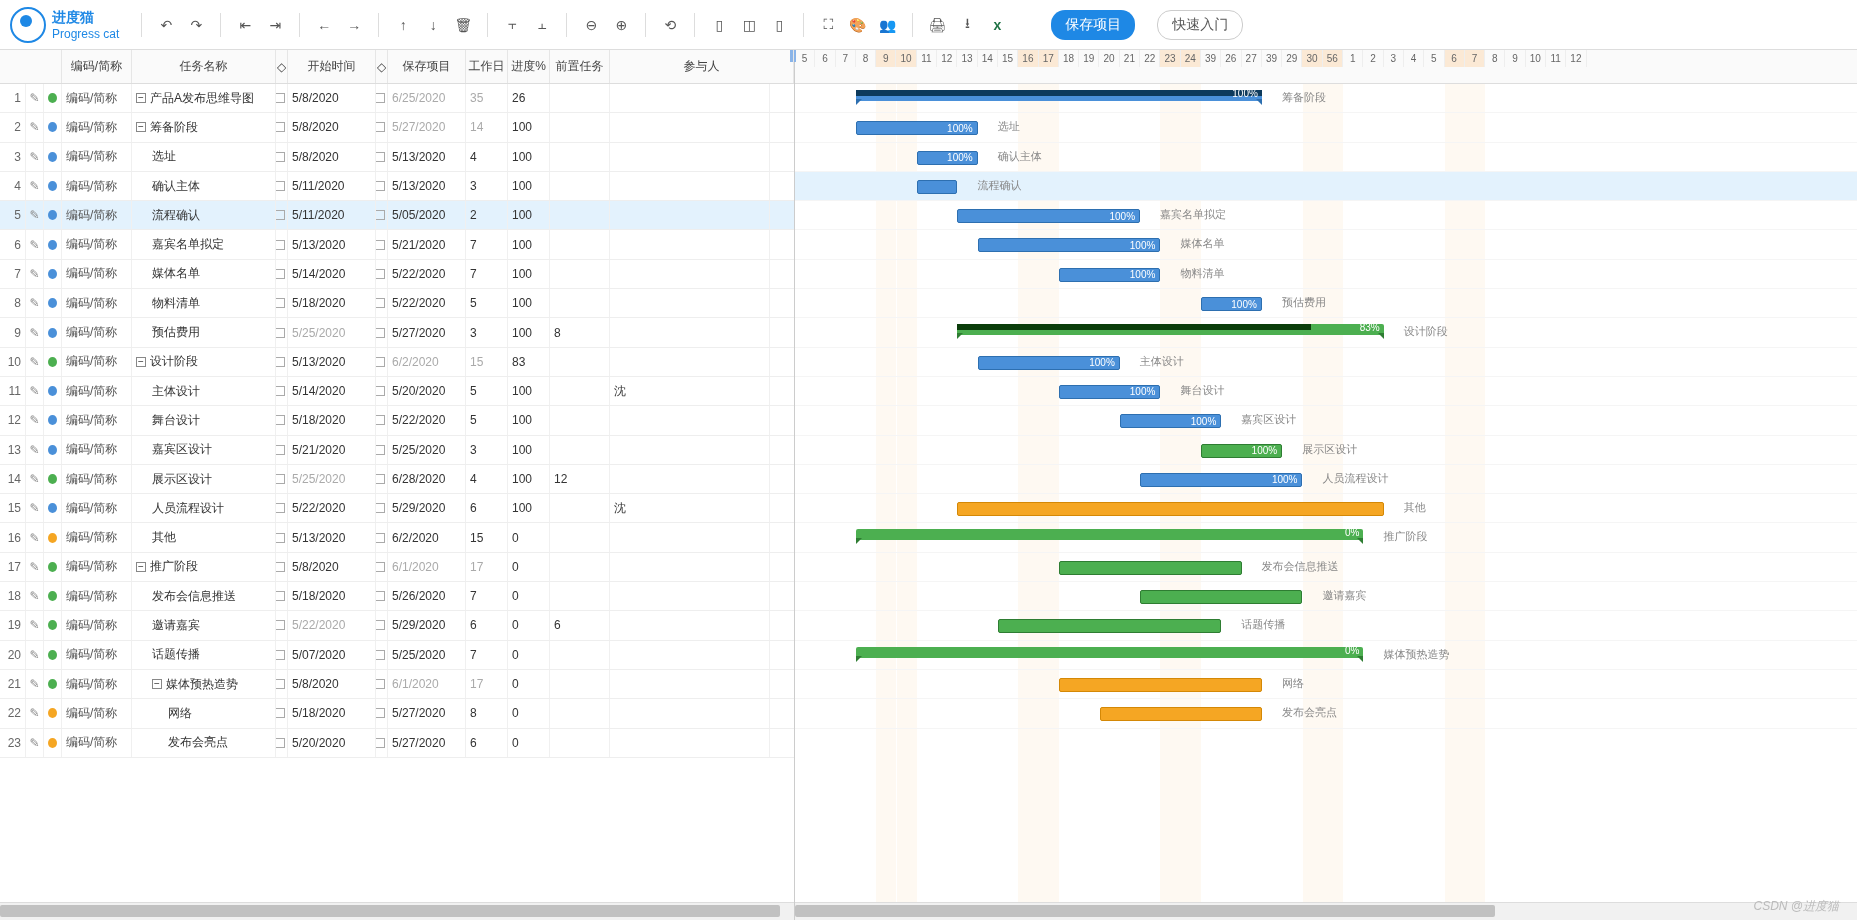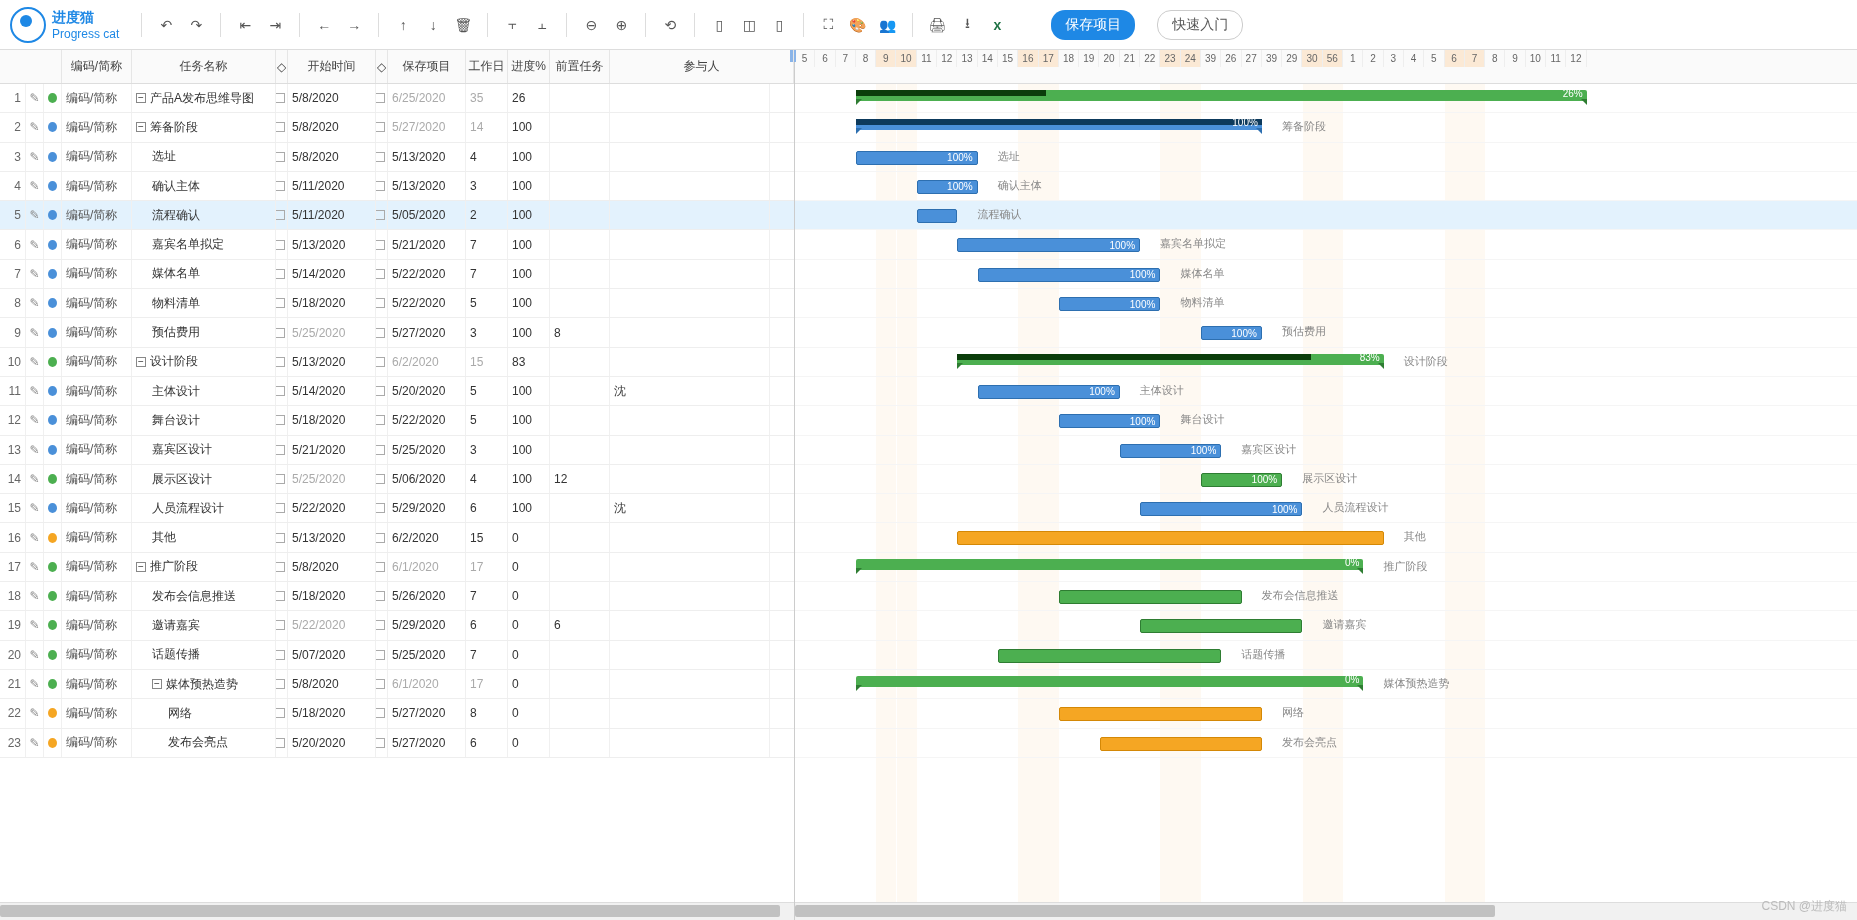--- a/index.html
+++ b/index.html
@@ -55,21 +55,21 @@
   .bar.green { background:#4caf50; border:1px solid #2e7d32; }
   .bar.orange { background:#f5a623; border:1px solid #d48806; }
   .bar.summary { top:6px; height:11px; background:#4a90d9; }
   .bar.summary.g { background:#4caf50; }
   .bar.summary::before, .bar.summary::after { content:""; position:absolute; top:9px; width:0; height:0; border-top:6px solid currentColor; }
   .bar.summary::before { left:0; border-left:0; border-right:6px solid transparent; }
   .bar.summary::after { right:0; border-right:0; border-left:6px solid transparent; }
   .bar.summary .inner { position:absolute; top:0; height:6px; background:#0b3d0b; }
   .bar.summary.b .inner { background:#0d3a5c; }
   .bar-label { position:absolute; top:6px; font-size:11px; color:#888; white-space:nowrap; }
-  .watermark { position:absolute; bottom:5px; right:10px; font-size:12px; color:#bbb; }
+  .watermark { position:absolute; bottom:5px; right:18px; font-size:12px; color:#bbb;font-style:italic; }
   .splitter { width:6px; position:absolute; left:790px; top:50px; height:12px; display:flex; }
   .splitter span { width:3px; background:#8ab4e8; }
   .scroll-stub { height:18px; background:#f1f1f1; border-top:1px solid #ddd; position:relative; }
   .scroll-thumb { position:absolute; top:2px; height:12px; background:#c1c1c1; border-radius:2px; }
 </style>
 </head>
 <body>
 
 <div class="toolbar">
   <div class="logo-wrap">
@@ -446,21 +446,21 @@
           <div class="cell c-name" style="padding-left:20px">
             <span>展示区设计</span>
           </div>
           <div class="cell c-ms">
             <span class="checkbox"></span>
           </div>
           <div class="cell c-start faded">5/25/2020</div>
           <div class="cell c-ms2">
             <span class="checkbox"></span>
           </div>
-          <div class="cell c-end ">5/06/2020</div>
+          <div class="cell c-end ">6/28/2020</div>
           <div class="cell c-days ">4</div>
           <div class="cell c-prog">100</div>
           <div class="cell c-pred">12</div>
           <div class="cell c-part"></div>
         </div>
         <div class="row">
           <div class="cell c-num">15</div>
           <div class="cell c-edit">✎</div>
           <div class="cell c-dot">
             <span class="dot" style="background:#4a90d9"></span>
@@ -723,26 +723,20 @@
         <div class="we-col" style="left: 101.5px;"></div>
         <div class="we-col" style="left: 223.3px;"></div>
         <div class="we-col" style="left: 243.6px;"></div>
         <div class="we-col" style="left: 365.4px;"></div>
         <div class="we-col" style="left: 385.7px;"></div>
         <div class="we-col" style="left: 507.5px;"></div>
         <div class="we-col" style="left: 527.8px;"></div>
         <div class="we-col" style="left: 649.6px;"></div>
         <div class="we-col" style="left: 669.9px;"></div>
         <div class="gantt-row">
-          <div class="bar summary g" style="left:60.900000000000006px;width:730.8000000000001px;color:#2e7d32">
-            <div class="inner" style="left:0;width:190.00800000000004px"></div>
-            <span style="position:absolute;right:4px;top:-2px;font-size:10px;color:#fff">26%</span>
-          </div>
-        </div>
-        <div class="gantt-row">
           <div class="bar summary b" style="left:60.900000000000006px;width:406px;color:#2d6fb0">
             <div class="inner" style="left:0;width:406px"></div>
             <span style="position:absolute;right:4px;top:-2px;font-size:10px;color:#fff">100%</span>
           </div>
           <div class="bar-label" style="left:486.9px">筹备阶段</div>
         </div>
         <div class="gantt-row">
           <div class="bar blue" style="left:60.900000000000006px;width:121.80000000000001px">100%</div>
           <div class="bar-label" style="left:202.70000000000002px">选址</div>
         </div>

